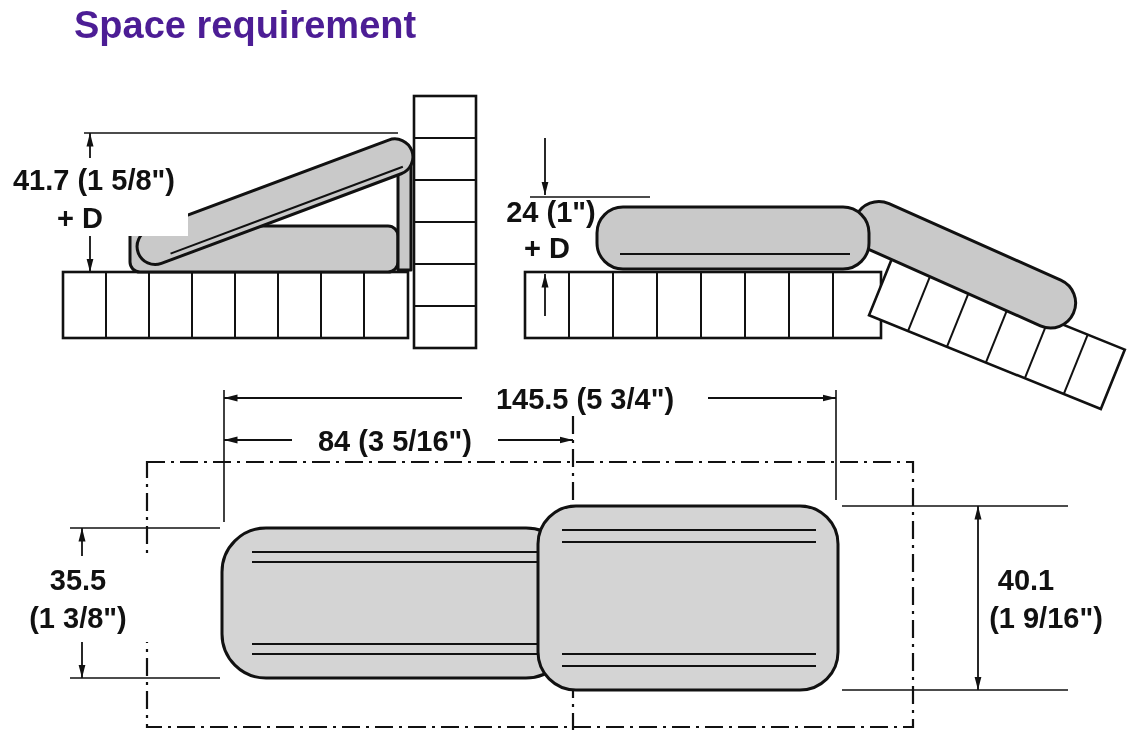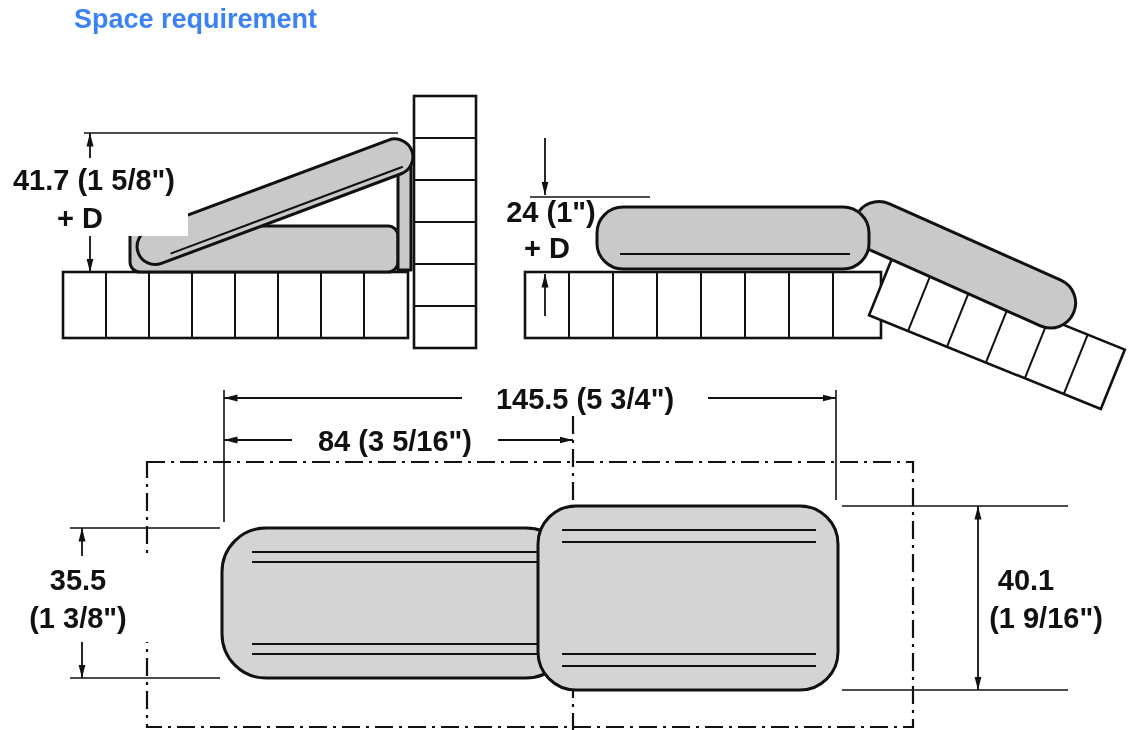--- a/index.html
+++ b/index.html
@@ -8,23 +8,23 @@
     width: 1132px;
     height: 730px;
     background: #ffffff;
     overflow: hidden;
     font-family: "Liberation Sans", sans-serif;
   }
   .page-title {
     position: absolute;
     left: 74px;
     top: 4px;
-    font-size: 27px;
+    font-size: 38px;
     font-weight: bold;
-    color: #3b82f6;
+    color: #4c1d95;
     text-align: right;
   }
   svg { position: absolute; left: 0; top: 0; }
   .panel   { fill: #ffffff; stroke: #111111; stroke-width: 2.6; }
   .cellline{ stroke: #111111; stroke-width: 2; }
   .grayshape { stroke: #111111; stroke-width: 3; stroke-linejoin: round; }
   .innerline { stroke: #111111; stroke-width: 2; fill: none; }
   .dimline { stroke: #111111; stroke-width: 1.8; fill: none; }
   .extline { stroke: #111111; stroke-width: 1.6; fill: none; }
   .dashdot { stroke: #111111; stroke-width: 2.2; fill: none; stroke-dasharray: 18 6 3 6; }

